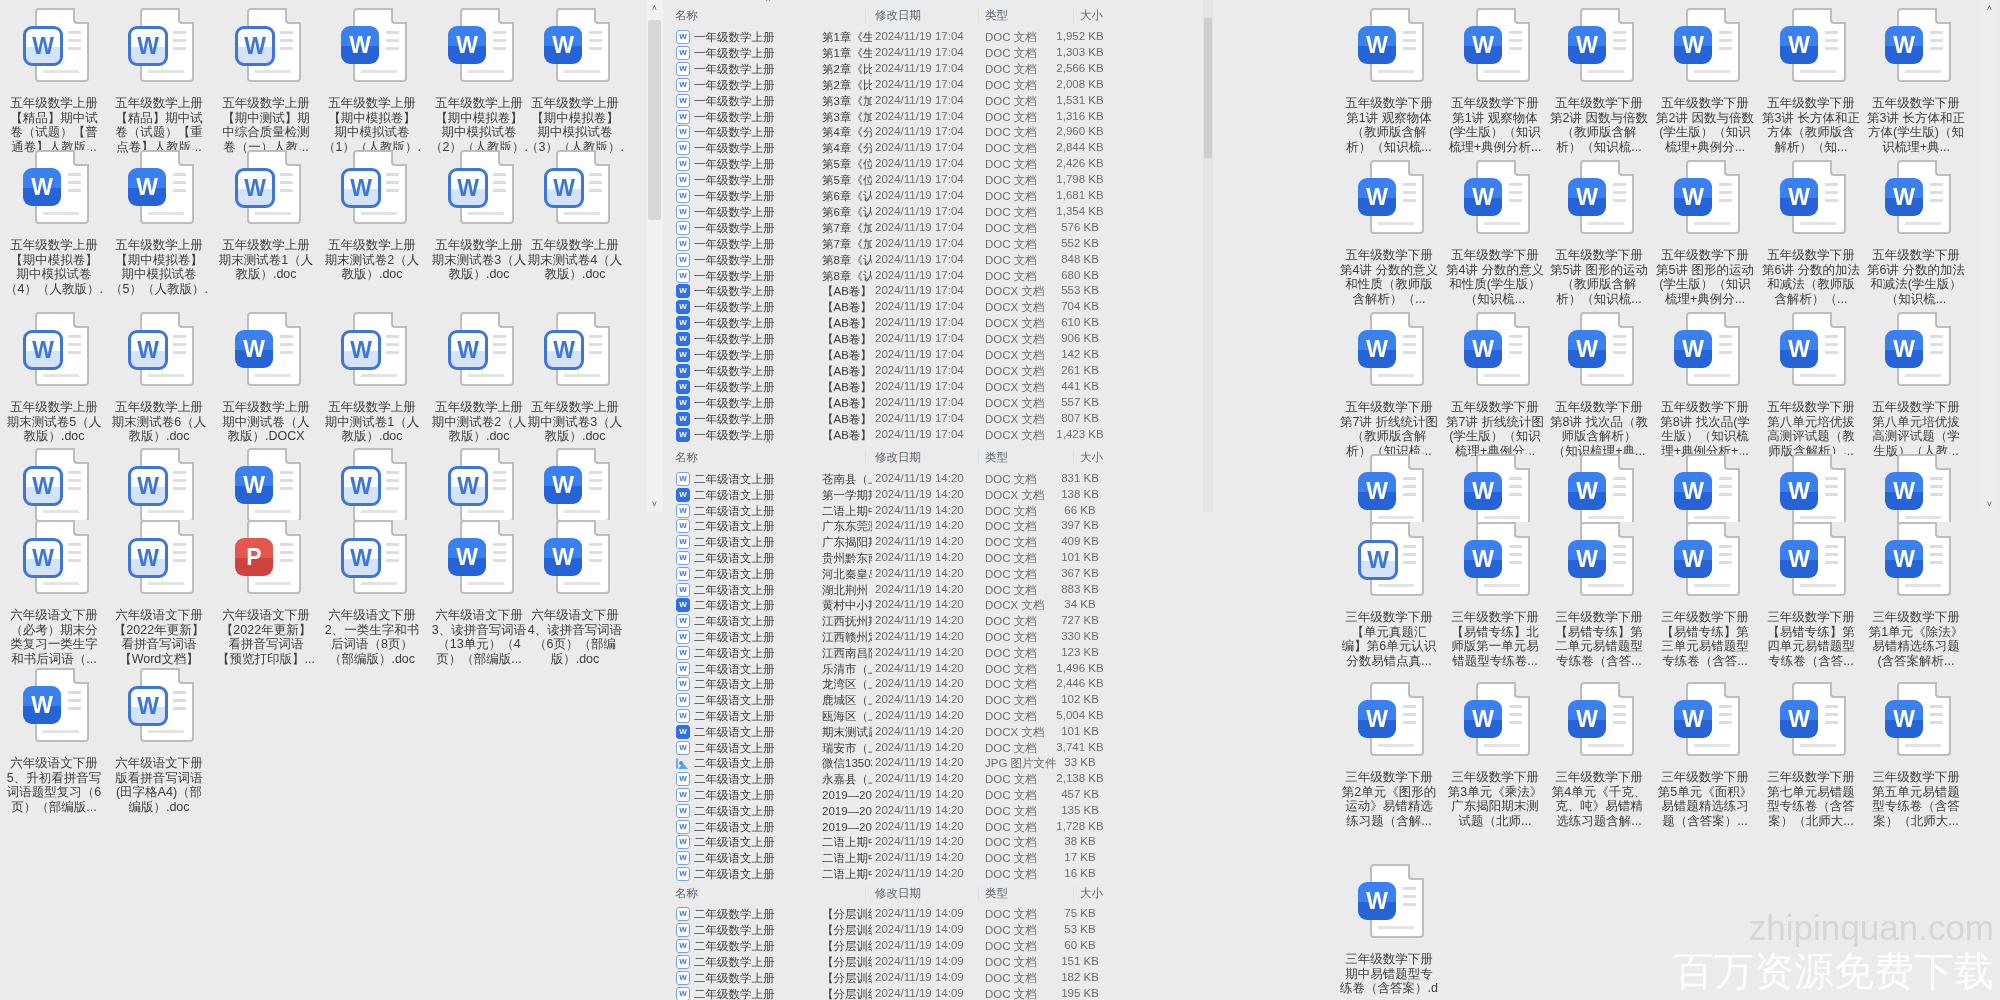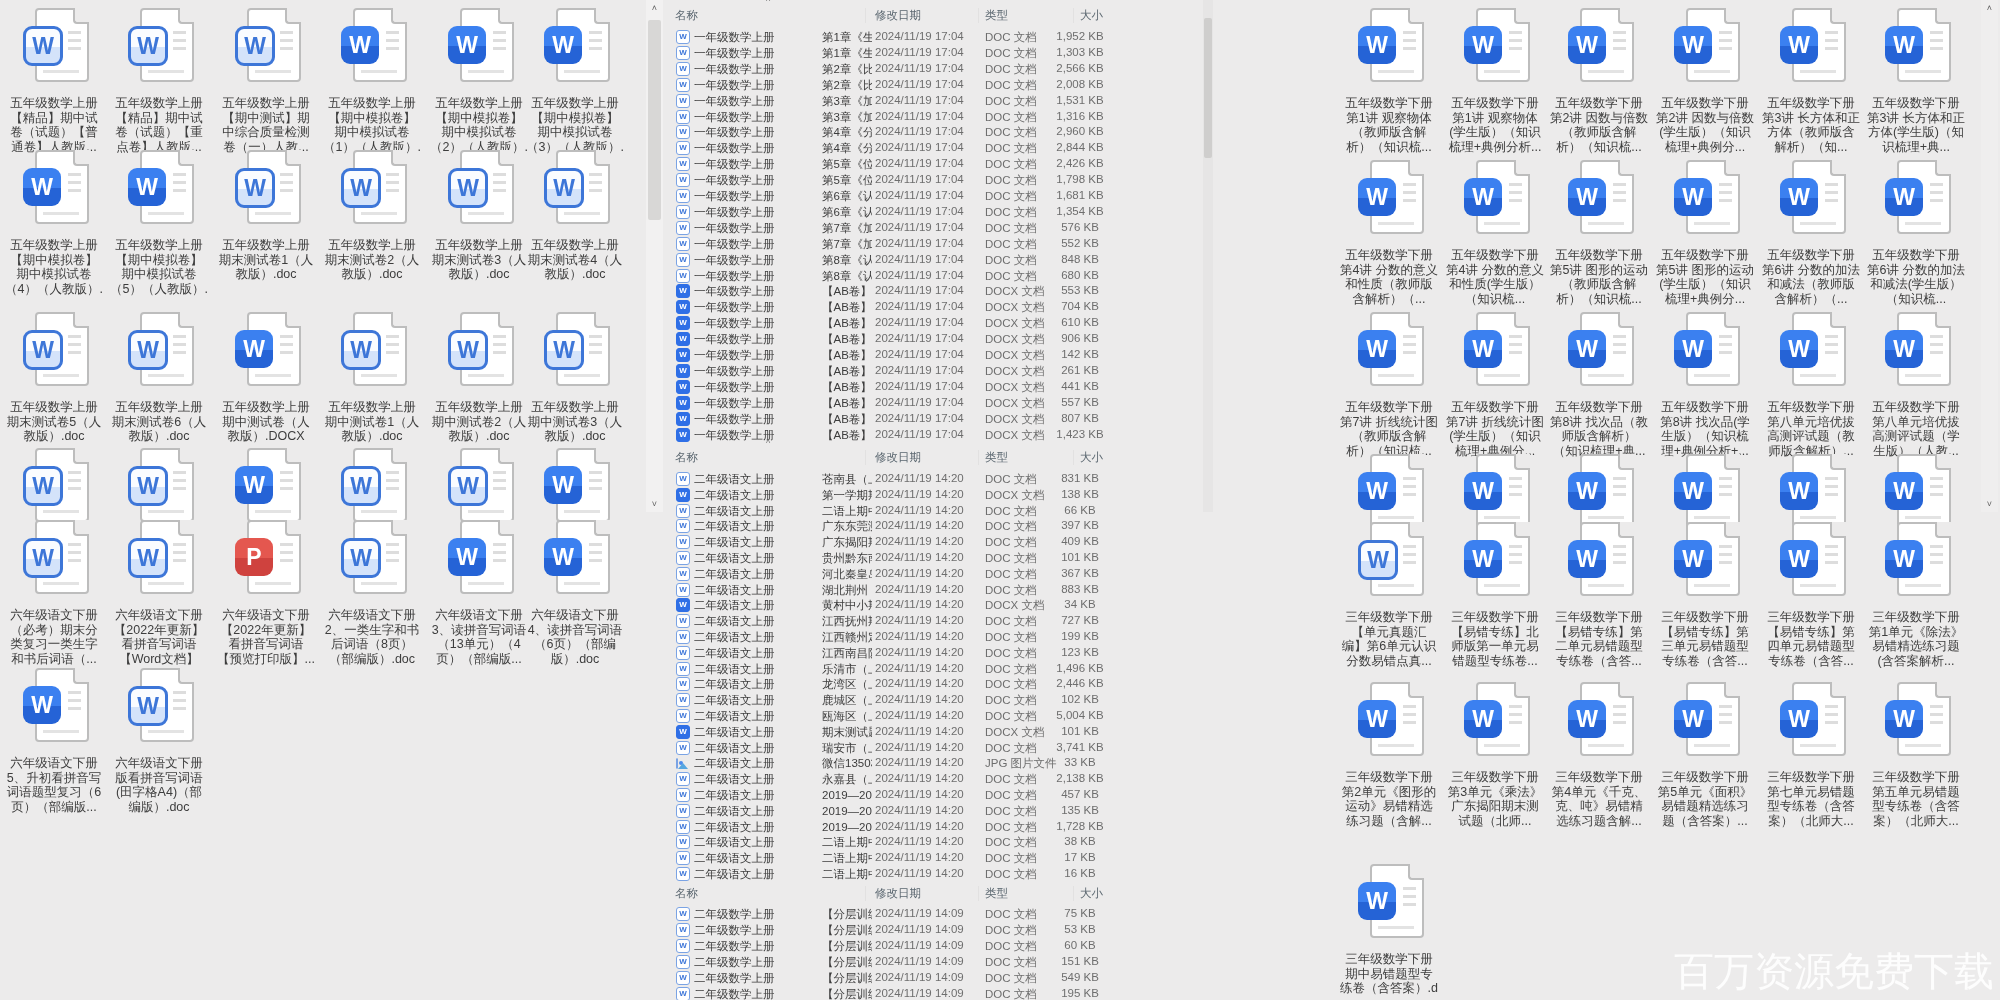--- a/index.html
+++ b/index.html
@@ -588,21 +588,21 @@
       <span class="nm"><span>二年级语文上册</span><span class="p2">江西抚州期中测试卷...</span></span>
       <span class="dt">2024/11/19 14:20</span>
       <span class="tp">DOC 文档</span>
       <span class="sz">727 KB</span>
     </div>
     <div class="lrow" style="top: 626px;">
       <span class="fic li-doc">W</span>
       <span class="nm"><span>二年级语文上册</span><span class="p2">江西赣州定南县期末...</span></span>
       <span class="dt">2024/11/19 14:20</span>
       <span class="tp">DOC 文档</span>
-      <span class="sz">199 KB</span>
+      <span class="sz">330 KB</span>
     </div>
     <div class="lrow" style="top: 641.8px;">
       <span class="fic li-doc">W</span>
       <span class="nm"><span>二年级语文上册</span><span class="p2">江西南昌阶段性试卷...</span></span>
       <span class="dt">2024/11/19 14:20</span>
       <span class="tp">DOC 文档</span>
       <span class="sz">123 KB</span>
     </div>
     <div class="lrow" style="top: 657.6px;">
       <span class="fic li-doc">W</span>
@@ -729,21 +729,21 @@
       <span class="nm"><span>二年级数学上册</span><span class="p2">【分层训练】2.1 买文...</span></span>
       <span class="dt">2024/11/19 14:09</span>
       <span class="tp">DOC 文档</span>
       <span class="sz">151 KB</span>
     </div>
     <div class="lrow" style="top: 967px;">
       <span class="fic li-doc">W</span>
       <span class="nm"><span>二年级数学上册</span><span class="p2">【分层训练】2.2 买衣...</span></span>
       <span class="dt">2024/11/19 14:09</span>
       <span class="tp">DOC 文档</span>
-      <span class="sz">549 KB</span>
+      <span class="sz">182 KB</span>
     </div>
     <div class="lrow" style="top: 983px;">
       <span class="fic li-doc">W</span>
       <span class="nm"><span>二年级数学上册</span><span class="p2">【分层训练】2.3 小小...</span></span>
       <span class="dt">2024/11/19 14:09</span>
       <span class="tp">DOC 文档</span>
       <span class="sz">195 KB</span>
     </div>
   </div>
 
@@ -1043,14 +1043,15 @@
       <div class="glabel">三年级数学下册期中易错题型专练卷（含答案）.docx</div>
     </div>
   </div>
 
 <div class="sbar" style="left:1981px;top:0;height:512px;background:#efeeee;">
   <div class="sbtn" style="top:0;">˄</div>
   <div class="sbtn" style="bottom:0;">˅</div>
 </div>
 
 <div id="watermark">
+  <div class="wm1">zhipinquan.com</div>
   <div class="wm2">百万资源免费下载</div>
 </div>
 
 </body></html>

